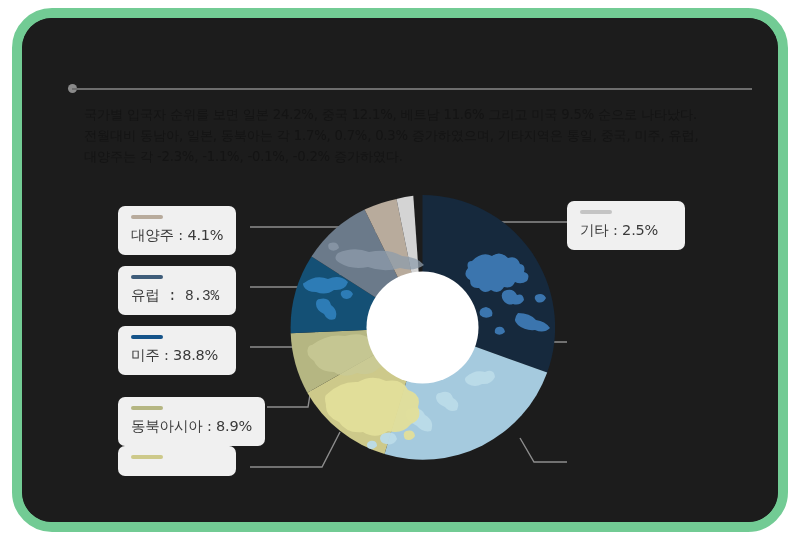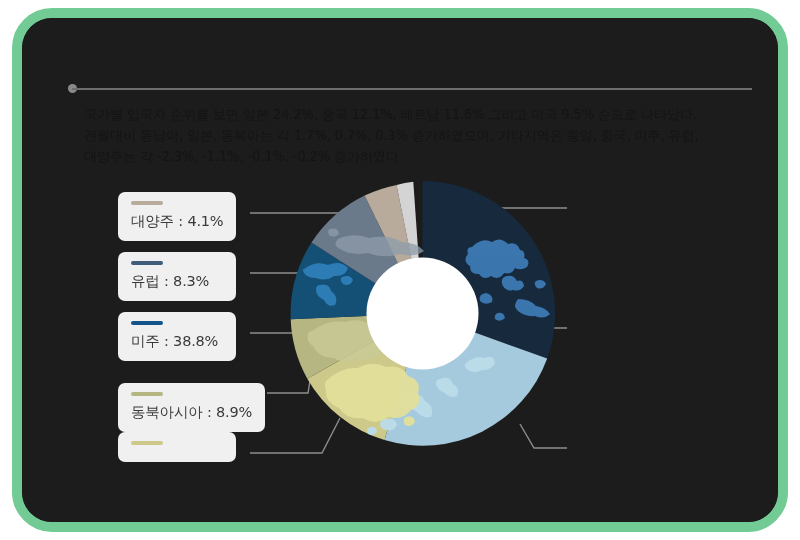--- a/index.html
+++ b/index.html
@@ -39,21 +39,21 @@
     position:absolute;left:62px;top:86px;width:672px;
     color:#141414;
     font-size:13.2px;
     line-height:21px;
     letter-spacing:-0.2px;
     white-space:pre-line;
   }
 
   
   #chart-area{
-    position:absolute;left:0;top:138px;width:100%;height:360px;
+    position:absolute;left:0;top:152px;width:100%;height:360px;
   }
   #donut-wrap{
     position:absolute;left:268px;top:25px;width:265px;height:265px;
   }
   #donut-svg{display:block;}
 
   
   #leaders{position:absolute;left:0;top:0;width:776px;height:360px;pointer-events:none;}
 
   
@@ -194,37 +194,41 @@
 
           <circle cx="132.5" cy="132.5" r="56" fill="#ffffff"></circle>
         </svg>
       </div>
 
       <div class="label-chip chip-left" style="left:96px;top:36px;">
         <span class="chip-swatch" style="background:#b8ab9c"></span>
         <span class="chip-text">대양주 : 4.1%</span>
       </div>
 
-      <div class="label-chip chip-left" style="left:96px;top:96px;">
+      <div class="label-chip chip-left" style="left:96px;top:96px;font-family:Liberation Mono, monospace;">
         <span class="chip-swatch" style="background:#3f5d7a"></span>
         <span class="chip-text">유럽 : 8.3%</span>
       </div>
 
       <div class="label-chip chip-left" style="left:96px;top:156px;">
         <span class="chip-swatch" style="background:#15548a"></span>
         <span class="chip-text">미주 : 38.8%</span>
       </div>
 
       <div class="label-chip chip-left" style="left:96px;top:216px;margin-top:11px;">
         <span class="chip-swatch" style="background:#b5b682"></span>
         <span class="chip-text">동북아시아 : 8.9%</span>
       </div>
 
       <div class="label-chip chip-left" style="left:96px;top:276px;">
         <span class="chip-swatch" style="background:#cdc98a"></span>
       </div>
 
+      <div class="label-chip chip-right" style="left:545px;top:31px;">
+        <span class="chip-swatch" style="background:#c4c4c4"></span>
+        <span class="chip-text">기타 : 2.5%</span>
+      </div>
 
 
 
     </div>
   </div>
 </div>
 
 </body></html>

